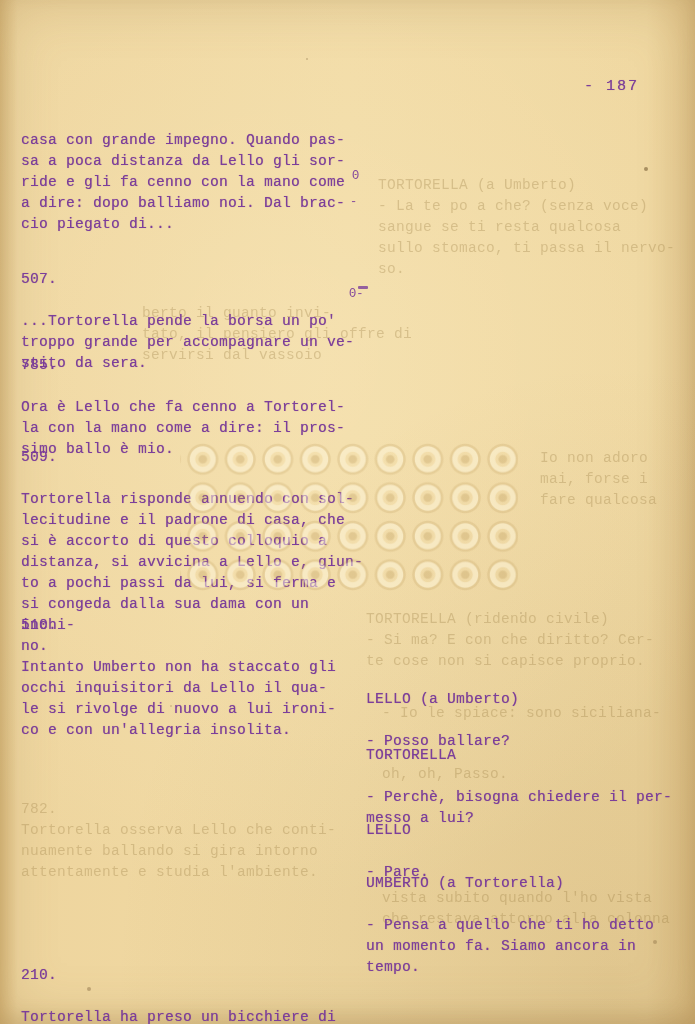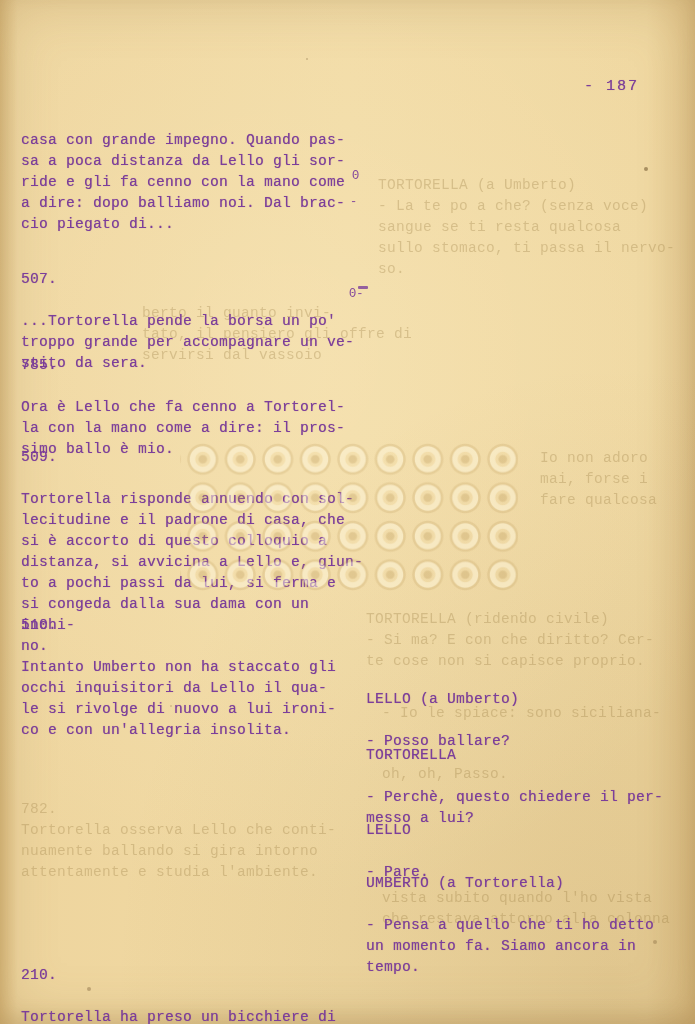--- a/index.html
+++ b/index.html
@@ -158,21 +158,21 @@
     <div class="scene-desc">Tortorella ha preso un bicchiere di</div>
   </div>
 
   <div class="typed" style="left:366px;top:668px;width:315px;">
     <div class="speaker">LELLO (a Umberto)</div>
     <div class="dialogue-line">- Posso ballare?</div>
   </div>
 
   <div class="typed" style="left:366px;top:724px;width:315px;">
     <div class="speaker">TORTORELLA</div>
-    <div class="dialogue-line">- Perchè, questo chiedere il per-
+    <div class="dialogue-line">- Perchè, bisogna chiedere il per-
 messo a lui?</div>
   </div>
 
   <div class="typed" style="left:366px;top:799px;width:315px;">
     <div class="speaker">LELLO</div>
     <div class="dialogue-line">- Pare.</div>
   </div>
 
   <div class="typed" style="left:366px;top:852px;width:315px;">
     <div class="speaker">UMBERTO (a Tortorella)</div>

